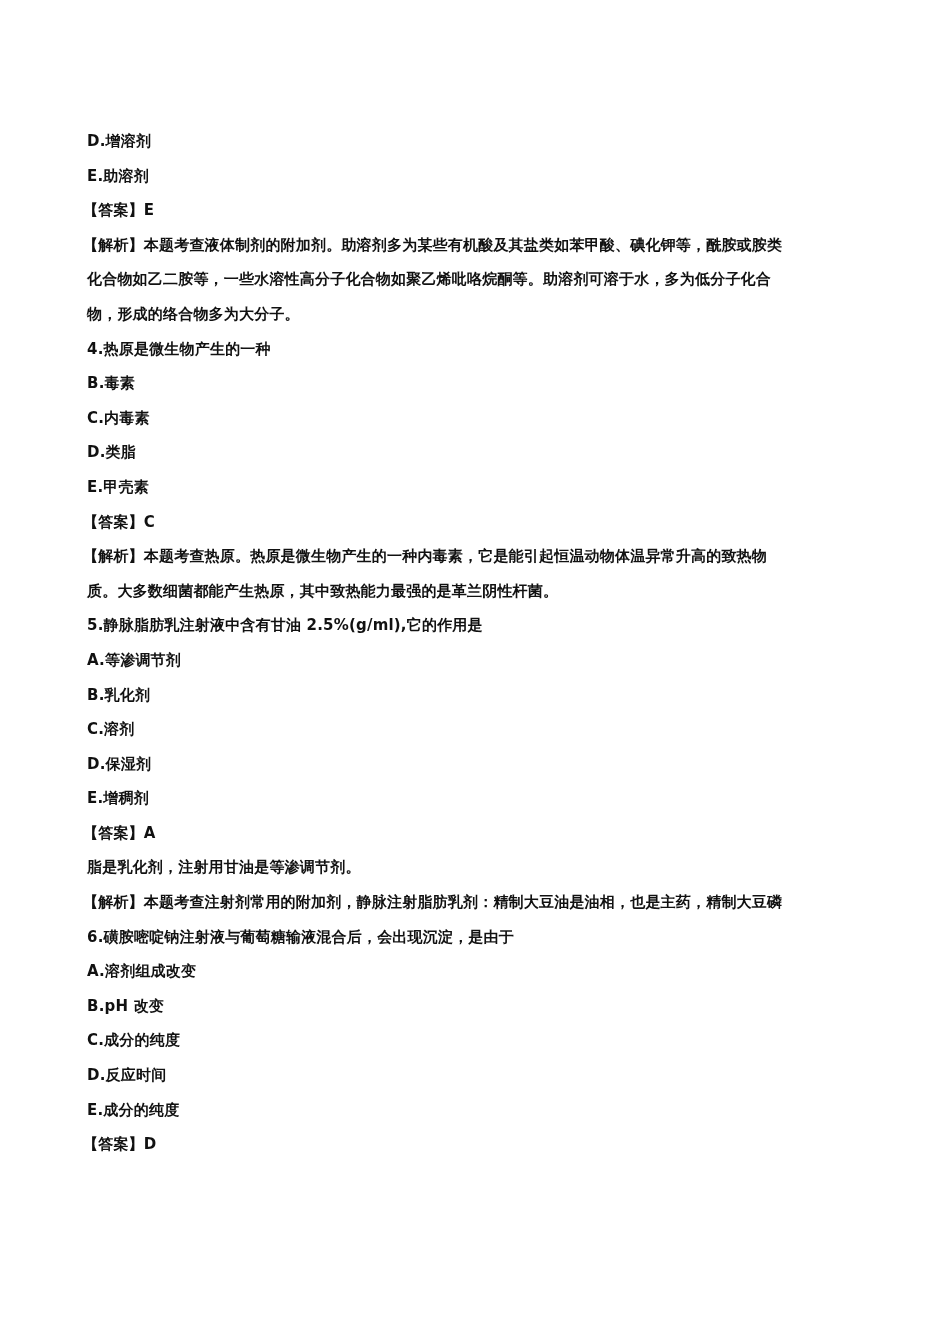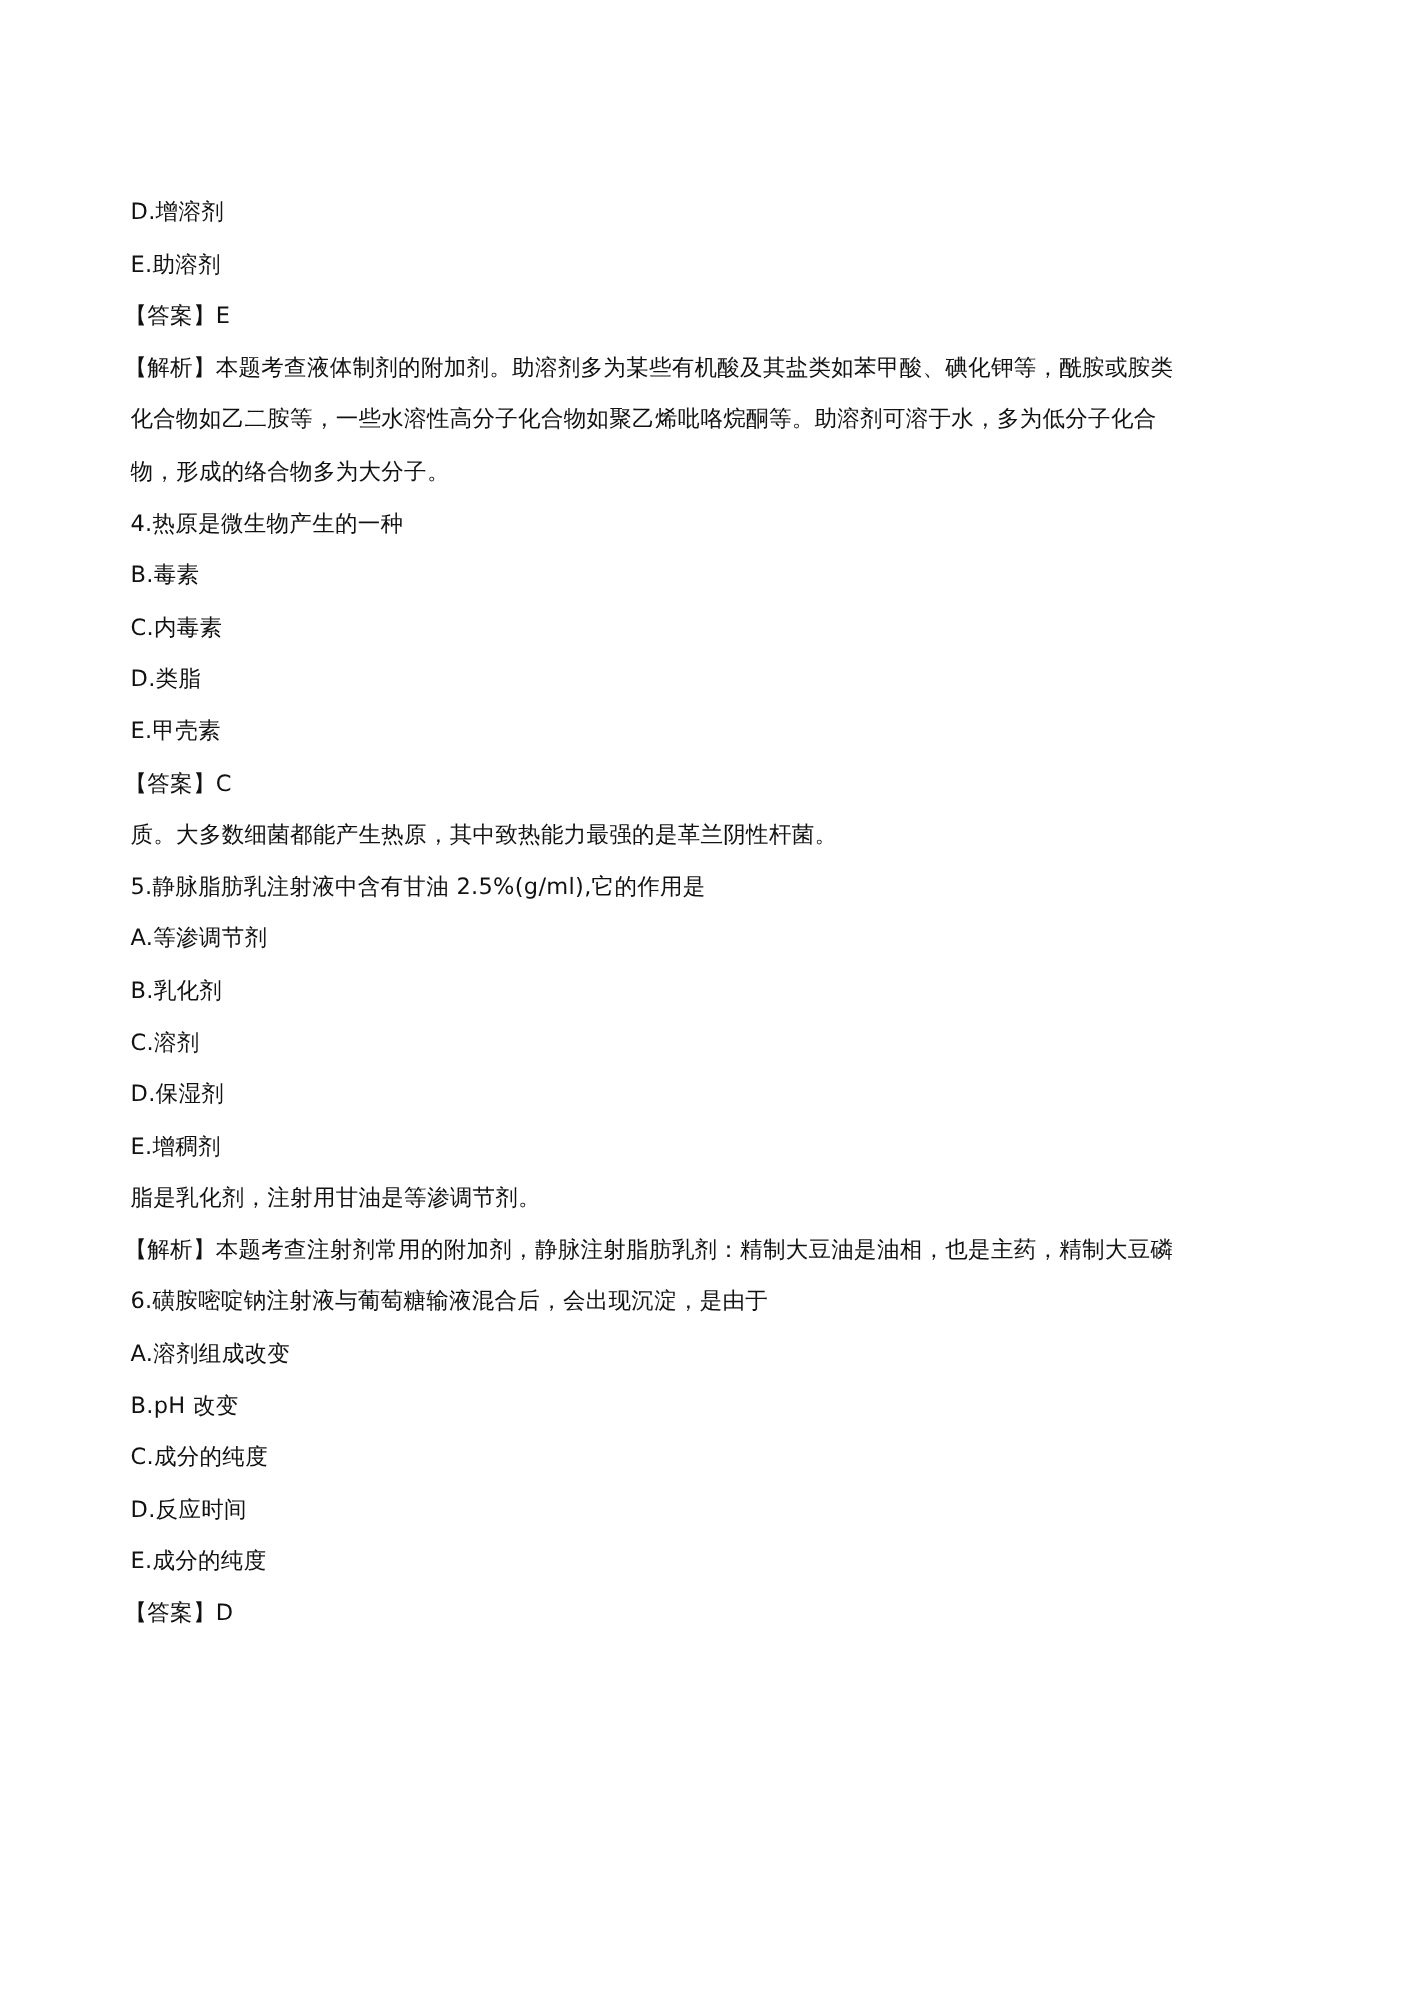--- a/index.html
+++ b/index.html
@@ -20,20 +20,21 @@
       left: 87px;
       top: 124px;
       width: 780px;
     }
     .line {
       font-size: 15px;
       line-height: 34.6px;
       height: 34.6px;
       white-space: nowrap;
       letter-spacing: 0.2px;
+      font-weight: bold;
     }
     .answer {
       margin-left: -4px;
     }
   </style>
 </head>
 <body>
 
 <div class="page">
   <div class="line">D.增溶剂</div>
@@ -42,28 +43,30 @@
   <div class="line answer">【解析】本题考查液体制剂的附加剂。助溶剂多为某些有机酸及其盐类如苯甲酸、碘化钾等，酰胺或胺类</div>
   <div class="line">化合物如乙二胺等，一些水溶性高分子化合物如聚乙烯吡咯烷酮等。助溶剂可溶于水，多为低分子化合</div>
   <div class="line">物，形成的络合物多为大分子。</div>
 
   <div class="line">4.热原是微生物产生的一种</div>
   <div class="line">B.毒素</div>
   <div class="line">C.内毒素</div>
   <div class="line">D.类脂</div>
   <div class="line">E.甲壳素</div>
   <div class="line answer">【答案】C</div>
+  <div class="line answer">【解析】本题考查热原。热原是微生物产生的一种内毒素，它是能引起恒温动物体温异常升高的致热物</div>
   <div class="line">质。大多数细菌都能产生热原，其中致热能力最强的是革兰阴性杆菌。</div>
 
   <div class="line">5.静脉脂肪乳注射液中含有甘油 2.5%(g/ml),它的作用是</div>
   <div class="line">A.等渗调节剂</div>
   <div class="line">B.乳化剂</div>
   <div class="line">C.溶剂</div>
   <div class="line">D.保湿剂</div>
   <div class="line">E.增稠剂</div>
+  <div class="line answer">【答案】A</div>
   <div class="line">脂是乳化剂，注射用甘油是等渗调节剂。</div>
   <div class="line answer">【解析】本题考查注射剂常用的附加剂，静脉注射脂肪乳剂：精制大豆油是油相，也是主药，精制大豆磷</div>
 
   <div class="line">6.磺胺嘧啶钠注射液与葡萄糖输液混合后，会出现沉淀，是由于</div>
   <div class="line">A.溶剂组成改变</div>
   <div class="line">B.pH 改变</div>
   <div class="line">C.成分的纯度</div>
   <div class="line">D.反应时间</div>
   <div class="line">E.成分的纯度</div>
   <div class="line answer">【答案】D</div>

